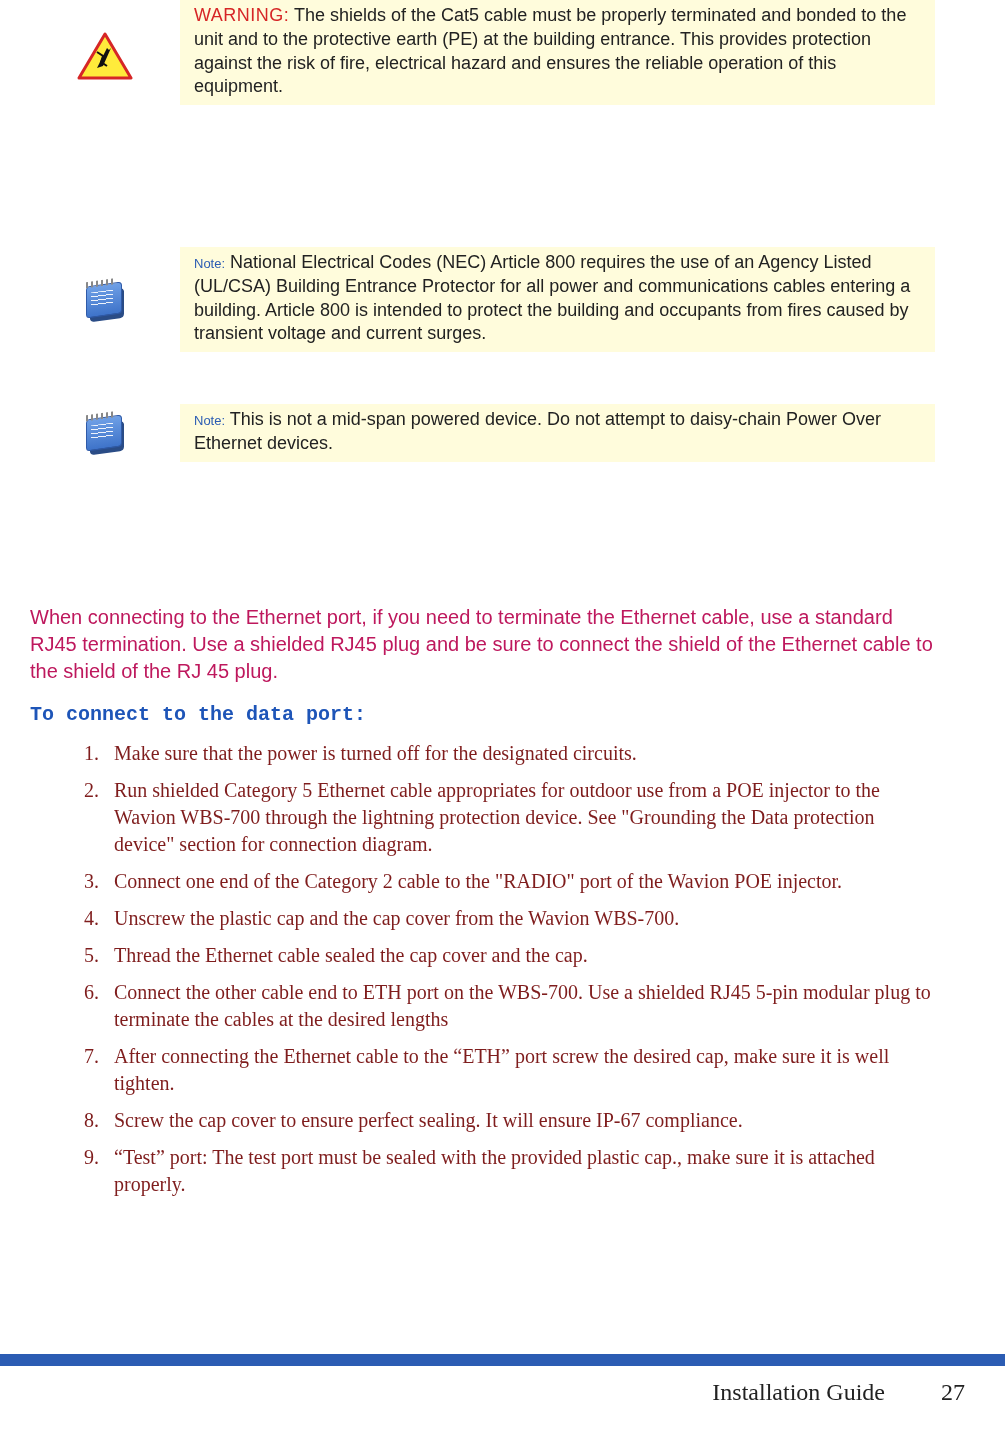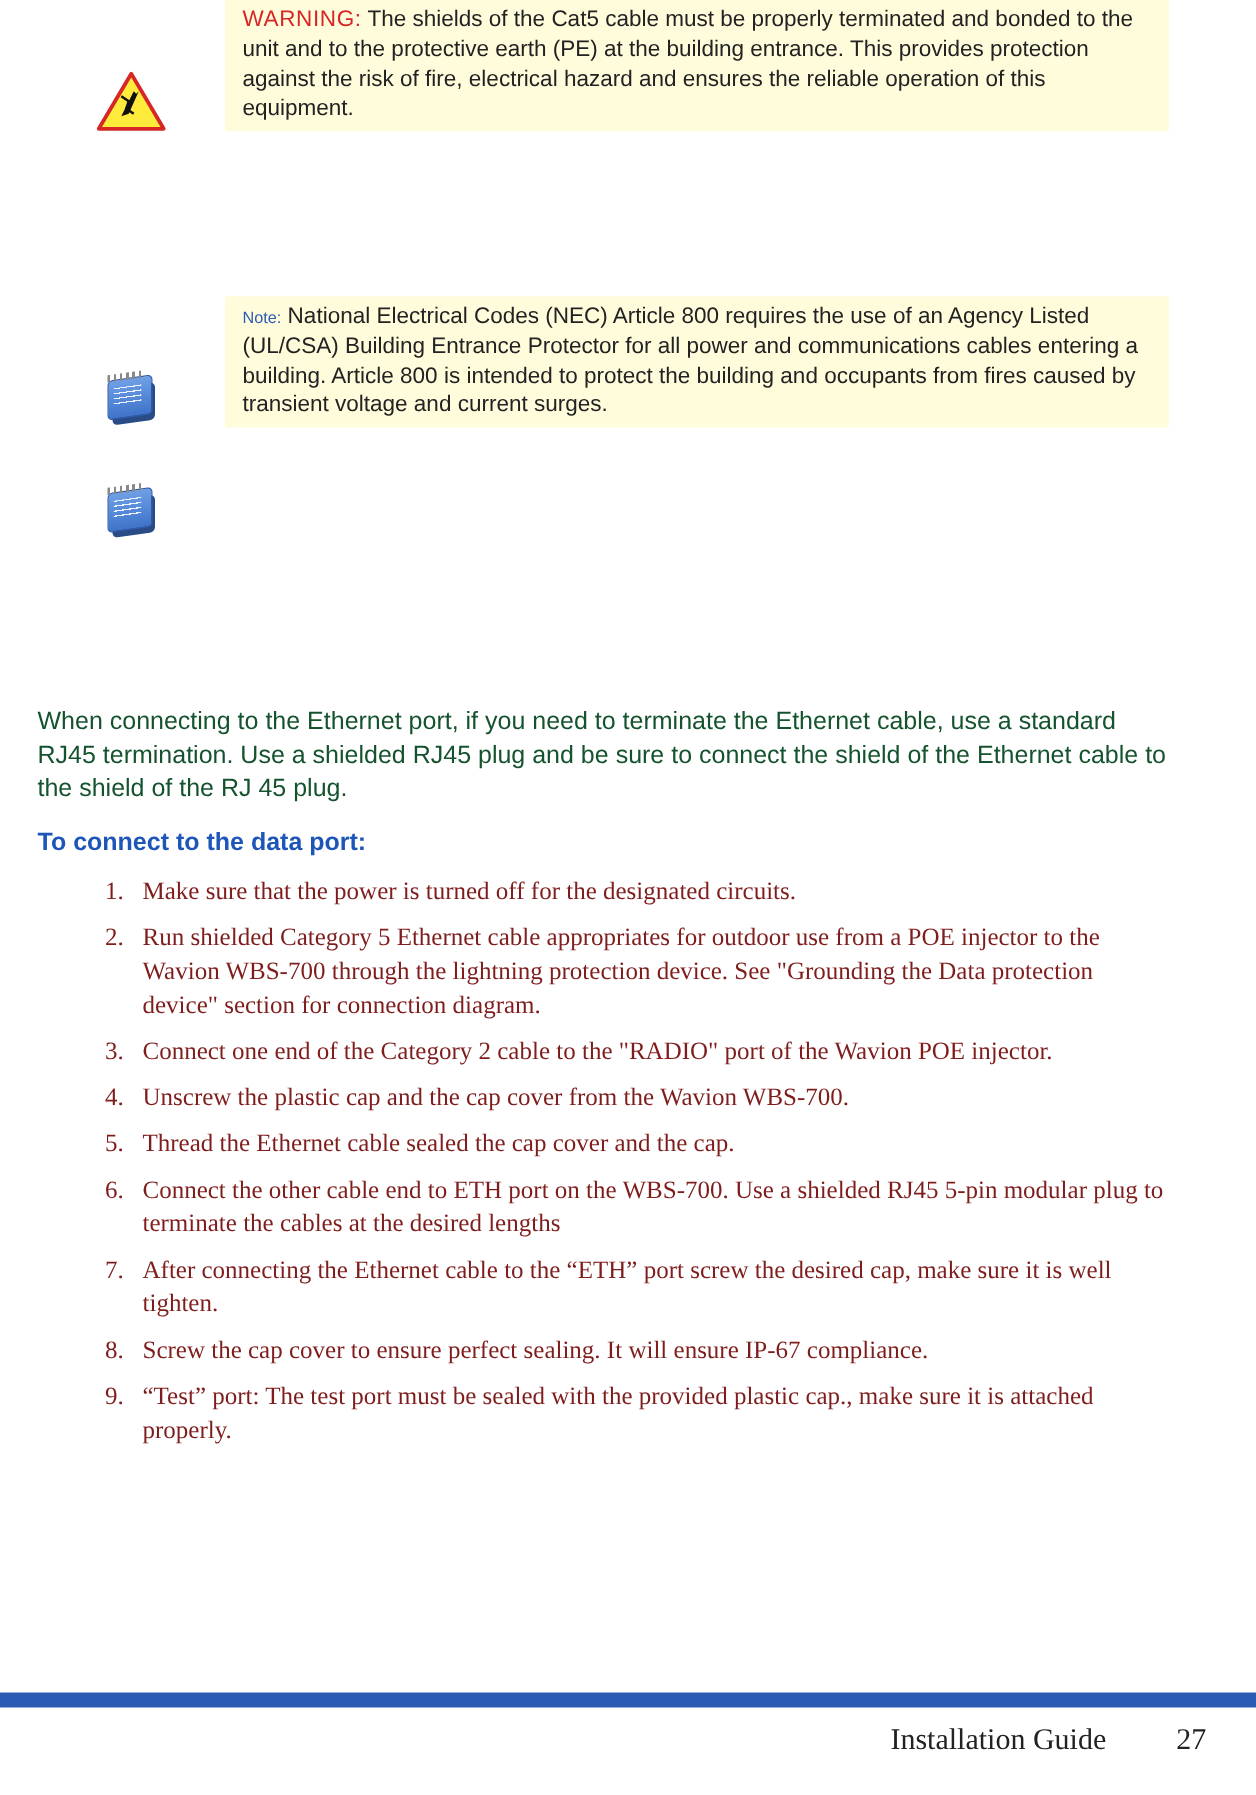--- a/index.html
+++ b/index.html
@@ -11,22 +11,22 @@
   }
   .page {
     width: 1005px;
     height: 1436px;
     position: relative;
     box-sizing: border-box;
     padding: 0 70px 0 30px;
   }
   .callout {
     display: flex;
-    align-items: flex-end;
-    margin-bottom: 12px;
+    align-items: center;
+    margin-bottom: 22px;
   }
   .callout .icon-col {
     width: 150px;
     flex: 0 0 150px;
     display: flex;
     justify-content: center;
     padding-top: 6px;
   }
   .callout .text-col {
     flex: 1;
@@ -44,28 +44,29 @@
     color: #2B5CB3;
     font-size: 13px;
   }
   .gap-large { height: 120px; }
   .gap-med { height: 30px; }
   .gap-content { height: 120px; }
 
   .body-text {
     font-size: 20px;
     line-height: 1.35;
-    color: #14532d;
+    color: #be185d;
     margin: 0 0 18px 0;
   }
   .section-heading {
     color: #1E55B8;
     font-weight: bold;
     font-size: 20px;
     margin: 0 0 14px 0;
+    font-family: Liberation Mono, monospace;
   }
   ol.steps {
     font-size: 20px;
     line-height: 1.35;
     color: #7f1d1d;
     padding-left: 74px;
     margin: 0;
     font-family: Liberation Serif, serif;
   }
   ol.steps li {
@@ -184,20 +185,24 @@
   <div class="gap-med"></div>
 
   <div class="callout">
     <div class="icon-col">
       <div class="note-icon">
         <div class="shadow"></div>
         <div class="front"></div>
         <div class="lines"></div>
         <div class="binding"></div>
       </div>
+    </div>
+    <div class="text-col">
+      <span class="note-label">Note:</span>
+      <span>This is not a mid-span powered device. Do not attempt to daisy-chain Power Over Ethernet devices.</span>
     </div>
   </div>
 
   <div class="gap-content"></div>
 
   <p class="body-text">When connecting to the Ethernet port, if you need to terminate the Ethernet cable, use a standard RJ45 termination. Use a shielded RJ45 plug and be sure to connect the shield of the Ethernet cable to the shield of the RJ 45 plug.</p>
 
   <p class="section-heading">To connect to the data port:</p>
 
   <ol class="steps">

